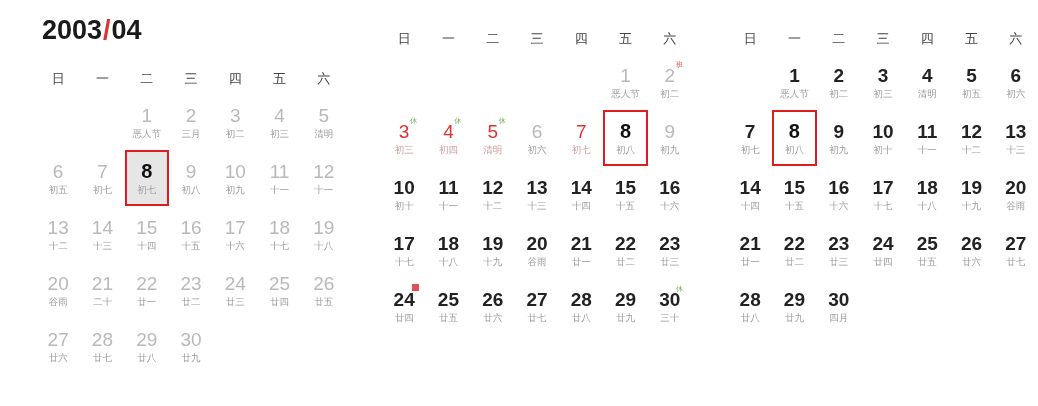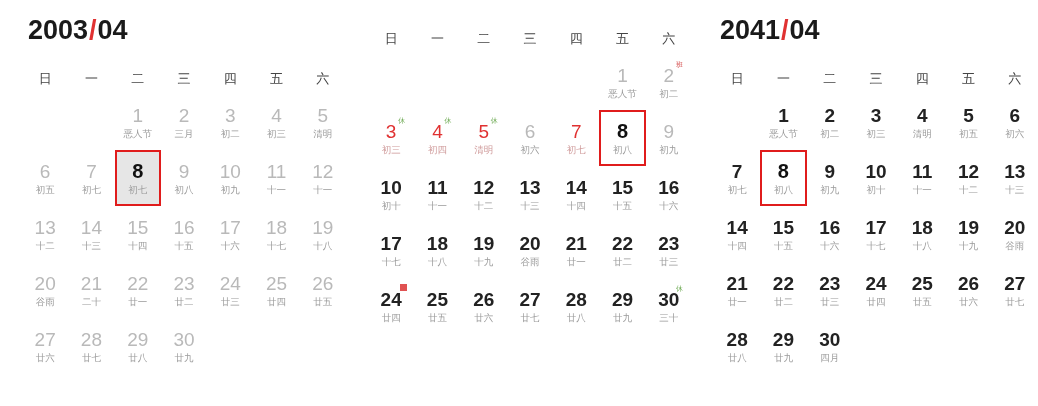--- a/index.html
+++ b/index.html
@@ -17,21 +17,21 @@
   .page {
     position: relative;
     width: 1038px;
     height: 406px;
     display: flex;
     flex-direction: row;
   }
   .calendar {
     width: 346px;
     box-sizing: border-box;
-    padding-left: 22px;
+    padding-left: 36px;
     padding-top: 10px;
   }
   .cal-title {
     font-size: 27px;
     font-weight: bold;
     color: #1a1a1a;
     letter-spacing: 0px;
     margin: 0 0 0 6px;
     height: 40px;
     line-height: 40px;
@@ -420,23 +420,20 @@
         </div>
         <div class="cell strong">
           <span class="badge rest">休</span>
           <div class="num">30</div>
           <div class="lunar">三十</div>
         </div>
       </div>
   </div>
 
   <div class="calendar">
-    <div class="cal-title">
-      <span>2041</span><span class="slash">/</span><span>04</span>
-    </div>
     <div class="weekdays">
         <div class="weekday">日</div>
         <div class="weekday">一</div>
         <div class="weekday">二</div>
         <div class="weekday">三</div>
         <div class="weekday">四</div>
         <div class="weekday">五</div>
         <div class="weekday">六</div>
       </div>
     <div class="grid">

